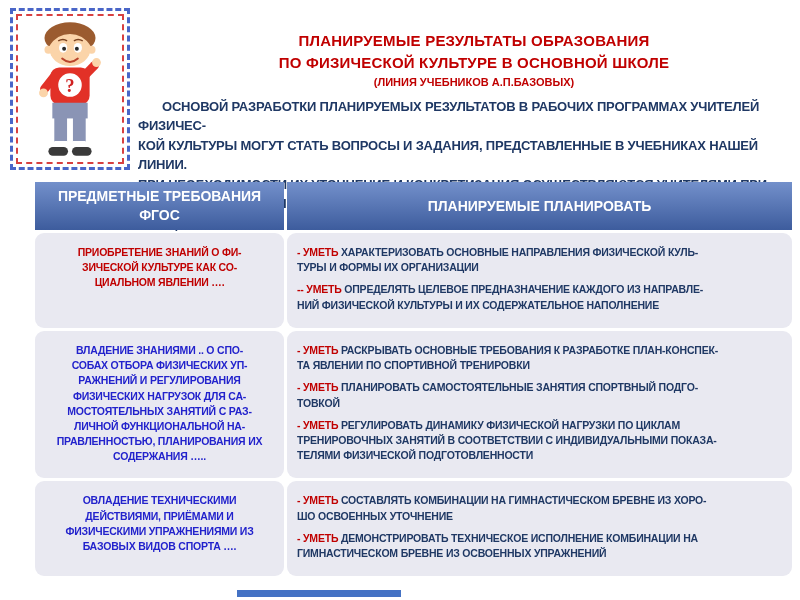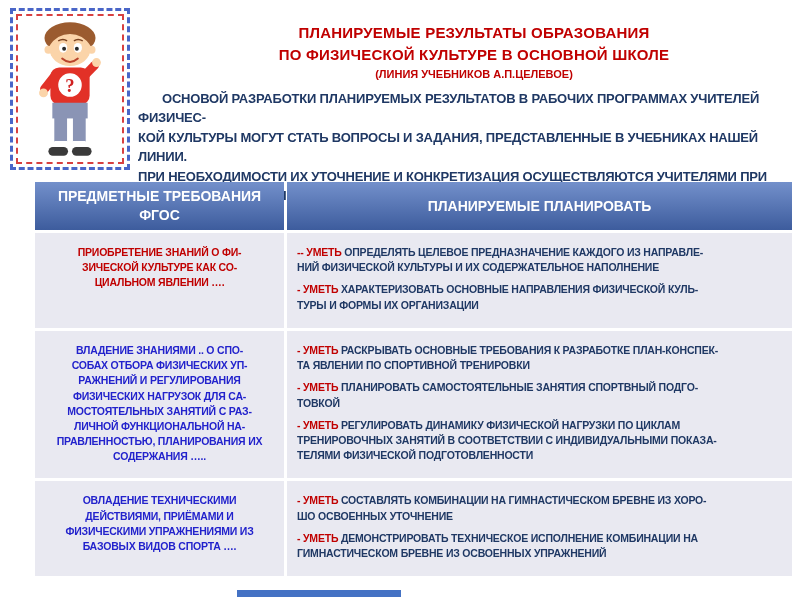--- a/index.html
+++ b/index.html
@@ -11,41 +11,41 @@
   
   .photo-frame {
     position:absolute; left:10px; top:8px; width:120px; height:162px;
     border:3px dashed var(--frame-blue,#4A66C8); background:#fff; padding:3px;
   }
   .photo-inner {
     width:100%; height:100%; border:2px dashed var(--frame-red,#D84040);
     display:flex; align-items:center; justify-content:center; overflow:hidden;
   }
   
-  .title-block { margin-left:148px; padding-top:22px; text-align:center; color:var(--title-red,#C00000); }
+  .title-block { margin-left:148px; padding-top:30px; text-align:center; color:var(--title-red,#C00000); }
   .title-line { font-size:15px; line-height:1.45; letter-spacing:.2px; }
   .subtitle { font-size:11px; margin-top:2px; }
   
   .intro {
     margin:9px 6px 0 138px; color:var(--body-navy,#203864);
     font-size:13px; letter-spacing:-0.2px; line-height:1.5;
     white-space:pre-line; text-indent:24px;
   }
   
   .tbl {
     position:absolute; left:35px; top:182px; width:757px;
     display:grid; grid-template-columns:249px 1fr; gap:3px;
   }
   .th {
     background:linear-gradient(180deg,var(--header-blue-top,#7390CB) 0%,var(--header-blue-bottom,#3D5C9D) 100%);
     color:#fff; text-align:center; font-size:14px; line-height:1.35;
     white-space:pre-line; display:flex; align-items:center; justify-content:center;
     min-height:48px; padding:4px;
   }
-  .td { background:var(--cell-bg,#E9E9F1); }
+  .td { background:var(--cell-bg,#E9E9F1);border-radius:9px; }
   .td-left {
     text-align:center; padding:12px 6px 10px;
     font-size:10.5px; letter-spacing:-0.2px; line-height:1.45; white-space:pre-line;
   }
   .td-right {
     padding:5px 8px 8px 10px; color:var(--body-navy,#1F3864);
     font-size:10.5px; letter-spacing:-0.2px; line-height:1.45;
   }
   .bullet { white-space:pre-line; margin:7px 0; }
   .prefix { color:var(--prefix-red,#C00000); }
@@ -89,41 +89,41 @@
         <rect x="56" y="127" width="13" height="6" fill="#fff"></rect>
         <rect x="31" y="133" width="20" height="9" rx="4.5" fill="#3A3A3A"></rect>
         <rect x="55" y="133" width="20" height="9" rx="4.5" fill="#3A3A3A"></rect>
       </svg>
     </div>
   </div>
 
   <div class="title-block">
     <div class="title-line">ПЛАНИРУЕМЫЕ РЕЗУЛЬТАТЫ  ОБРАЗОВАНИЯ</div>
     <div class="title-line">ПО ФИЗИЧЕСКОЙ КУЛЬТУРЕ В ОСНОВНОЙ ШКОЛЕ</div>
-    <div class="subtitle">(ЛИНИЯ УЧЕБНИКОВ А.П.ЦЕЛЕВОЕ)</div>
+    <div class="subtitle">(ЛИНИЯ УЧЕБНИКОВ А.П.БАЗОВЫХ)</div>
   </div>
 
   <p class="intro">ОСНОВОЙ РАЗРАБОТКИ ПЛАНИРУЕМЫХ РЕЗУЛЬТАТОВ В РАБОЧИХ ПРОГРАММАХ УЧИТЕЛЕЙ  ФИЗИЧЕС-
 КОЙ КУЛЬТУРЫ МОГУТ СТАТЬ ВОПРОСЫ И ЗАДАНИЯ, ПРЕДСТАВЛЕННЫЕ В УЧЕБНИКАХ НАШЕЙ ЛИНИИ.
 ПРИ НЕОБХОДИМОСТИ ИХ УТОЧНЕНИЕ И КОНКРЕТИЗАЦИЯ ОСУЩЕСТВЛЯЮТСЯ УЧИТЕЛЯМИ ПРИ
 РАЗРАБОТКЕ ТЕМЕТИЧЕСКИХ ПЛАНОВ, ПРИ ФОРМИРОВАНИИ РАЗДЕЛА «ДЕЯТЕЛЬНОСТЬ УЧАЩИХСЯ»</p>
 
   <div class="tbl">
     <div class="th">ПРЕДМЕТНЫЕ ТРЕБОВАНИЯ
 ФГОС</div>
     <div class="th">ПЛАНИРУЕМЫЕ ПЛАНИРОВАТЬ</div>
 
   <div class="td td-left" style="color: rgb(192, 0, 0);">ПРИОБРЕТЕНИЕ ЗНАНИЙ О ФИ-
 ЗИЧЕСКОЙ КУЛЬТУРЕ КАК СО-
 ЦИАЛЬНОМ ЯВЛЕНИИ ….</div>
   <div class="td td-right">
+        <p class="bullet"><span class="prefix">- УМЕТЬ</span><span> ХАРАКТЕРИЗОВАТЬ ОСНОВНЫЕ НАПРАВЛЕНИЯ ФИЗИЧЕСКОЙ КУЛЬ-
+ТУРЫ И ФОРМЫ ИХ ОРГАНИЗАЦИИ</span></p>
         <p class="bullet"><span class="prefix">-- УМЕТЬ</span><span> ОПРЕДЕЛЯТЬ ЦЕЛЕВОЕ ПРЕДНАЗНАЧЕНИЕ КАЖДОГО ИЗ НАПРАВЛЕ-
 НИЙ ФИЗИЧЕСКОЙ КУЛЬТУРЫ И ИХ СОДЕРЖАТЕЛЬНОЕ НАПОЛНЕНИЕ</span></p>
-        <p class="bullet"><span class="prefix">- УМЕТЬ</span><span> ХАРАКТЕРИЗОВАТЬ ОСНОВНЫЕ НАПРАВЛЕНИЯ ФИЗИЧЕСКОЙ КУЛЬ-
-ТУРЫ И ФОРМЫ ИХ ОРГАНИЗАЦИИ</span></p>
       </div>
 
   <div class="td td-left" style="color: rgb(34, 34, 204);">ВЛАДЕНИЕ ЗНАНИЯМИ .. О СПО-
 СОБАХ ОТБОРА ФИЗИЧЕСКИХ УП-
 РАЖНЕНИЙ И РЕГУЛИРОВАНИЯ
 ФИЗИЧЕСКИХ НАГРУЗОК ДЛЯ СА-
 МОСТОЯТЕЛЬНЫХ ЗАНЯТИЙ С РАЗ-
 ЛИЧНОЙ ФУНКЦИОНАЛЬНОЙ НА-
 ПРАВЛЕННОСТЬЮ, ПЛАНИРОВАНИЯ ИХ
 СОДЕРЖАНИЯ …..</div>

